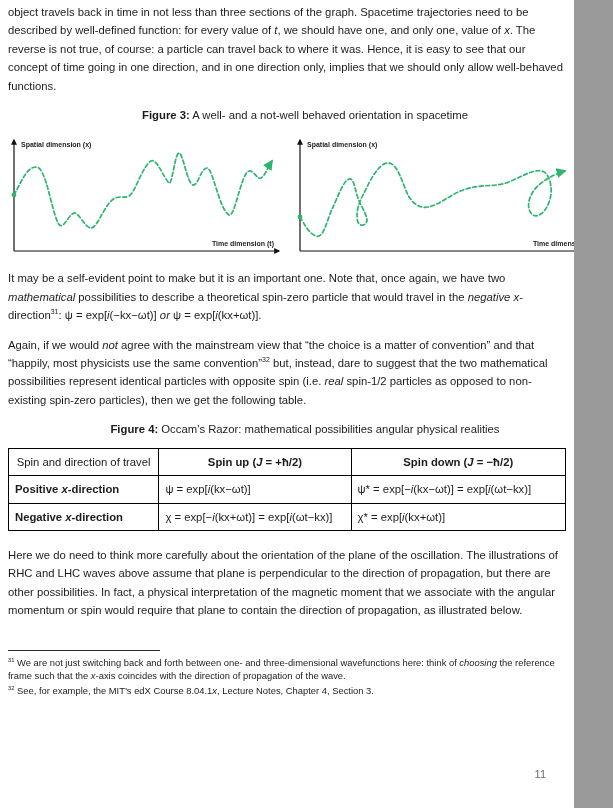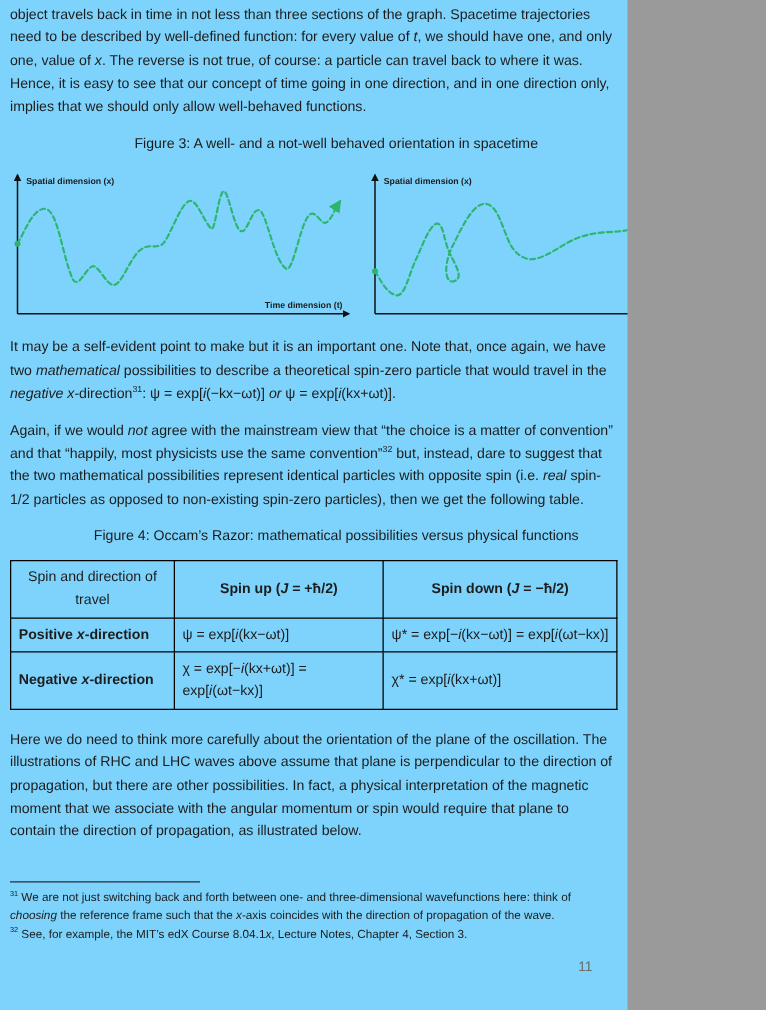--- a/index.html
+++ b/index.html
@@ -1,24 +1,24 @@
 <!DOCTYPE html>
 <html><head>
 <meta charset="utf-8">
 <style>
   html,body{margin:0;padding:0;background:#9a9a9a;}
   .page{
-    width:502px;height:808px;background:#7dd3fc;box-sizing:border-box;
+    width:574px;height:808px;background:#ffffff;box-sizing:border-box;
     padding:3px 8px 0 8px;position:relative;overflow:hidden;
     font-family:"Liberation Sans",sans-serif;font-size:11.3px;line-height:1.63;
     color:#1c1c1c;
   }
   p.body{margin:0 0 11px 0;}
   p.caption{text-align:center;margin:1px 0 9px 0;}
-  p.caption b{font-weight:normal;padding-left:36px;}
+  p.caption b{font-weight:bold;padding-left:36px;}
   .figure-row{display:flex;gap:10px;align-items:flex-end;margin:2px 0 10px 0;}
   .panel{flex:0 0 auto;display:block;}
   .axis-label{font-family:"Liberation Sans",sans-serif;font-size:7px;font-weight:bold;fill:#1c1c1c;}
   table.fig4{border-collapse:collapse;width:100%;margin:4px 0 15px 0;table-layout:fixed;}
   table.fig4 th,table.fig4 td{border:1.7px solid #000;padding:4px 6px;height:17px;}
   table.fig4 th{font-weight:bold;text-align:center;}
   table.fig4 th.rowhead{font-weight:normal;text-align:center;}
   table.fig4 td{text-align:left;font-weight:normal;}
   table.fig4 td.rowhead{font-weight:bold;text-align:left;}
   col.c1{width:27%;} col.c2{width:34.5%;} col.c3{width:38.5%;}
@@ -100,21 +100,21 @@
            C 253 78, 243 88, 237 80
            C 231 72, 237 58, 246 51
            C 255 44, 263 40, 271 38"></path>
     </svg>
   </div>
 
   <p class="body">It may be a self-evident point to make but it is an important one. Note that, once again, we have two <i>mathematical</i> possibilities to describe a theoretical spin-zero particle that would travel in the <i>negative x</i>-direction<sup>31</sup>: ψ = exp[<i>i</i>(−kx−ωt)] <i>or</i> ψ = exp[<i>i</i>(kx+ωt)].</p>
 
   <p class="body">Again, if we would <i>not</i> agree with the mainstream view that “the choice is a matter of convention” and that “happily, most physicists use the same convention”<sup>32</sup> but, instead, dare to suggest that the two mathematical possibilities represent identical particles with opposite spin (i.e. <i>real</i> spin-1/2 particles as opposed to non-existing spin-zero particles), then we get the following table.</p>
 
-  <p class="caption"><b>Figure 4:</b><span> Occam’s Razor: mathematical possibilities versus physical functions</span></p>
+  <p class="caption"><b>Figure 4:</b><span> Occam’s Razor: mathematical possibilities angular physical realities</span></p>
 
   <table class="fig4">
     <colgroup>
         <col class="c1">
         <col class="c2">
         <col class="c3">
       </colgroup>
     <tbody>
       <tr>
         <th class="rowhead">Spin and direction of travel</th>

